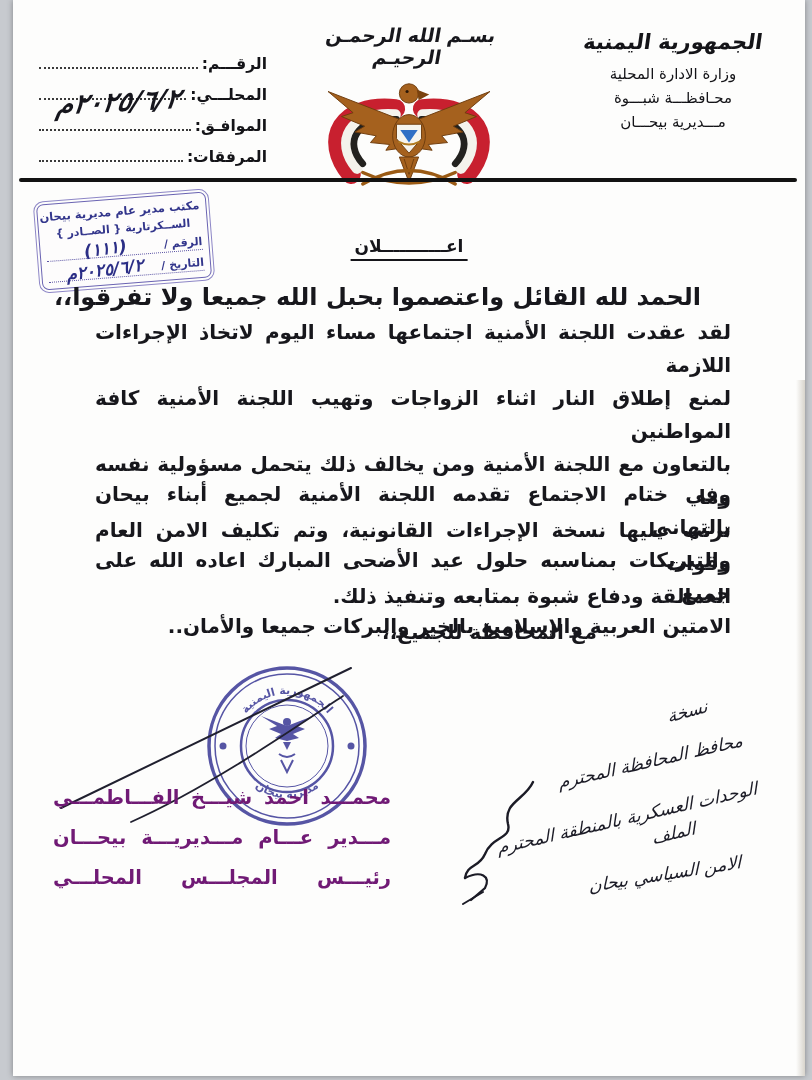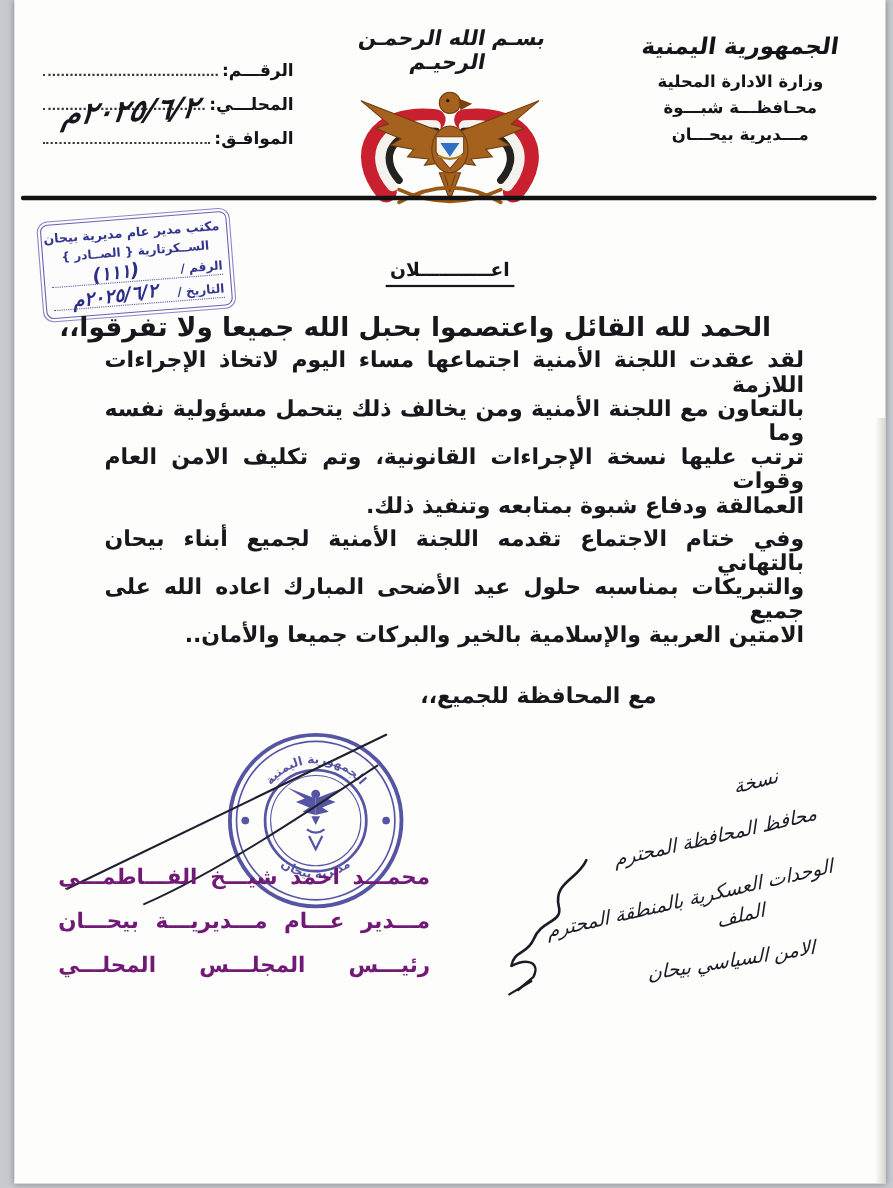--- a/index.html
+++ b/index.html
@@ -11,21 +11,21 @@
     background:#fdfdfc; box-shadow:0 0 6px rgba(0,0,0,.35);
   }
   .edge-right {
     position:absolute; right:0; top:380px; width:9px; height:696px;
     background:linear-gradient(to left, #d8d4cc, rgba(255,255,255,0)); 
   }
 
   
   .org-block { position:absolute; top:30px; right:18px; width:228px; text-align:center; color:#141418; }
   .org-calligraphy { font-size:21px; font-weight:700; letter-spacing:-1px; transform:skewX(-8deg); margin-bottom:8px; }
-  .org-line { font-size:15px; font-weight:700; line-height:24px; }
+  .org-line { font-size:15px; font-weight:400; line-height:24px; }
 
   .center-block { position:absolute; top:24px; left:50%; transform:translateX(-50%); width:230px; text-align:center; }
   .bismillah { font-size:19px; font-weight:700; transform:skewX(-10deg); color:#17171c; margin-bottom:4px; }
 
   .fields-block { position:absolute; top:42px; left:26px; width:228px; direction:rtl; }
   .field-row { display:flex; align-items:flex-end; height:31px; }
   .field-label { font-size:15.5px; font-weight:700; color:#141418; white-space:nowrap; padding-left:4px; }
   .field-line { flex:1; border-bottom:2px dotted #3a3a3a; height:1px; margin-bottom:4px; }
   .hand-date {
     position:absolute; top:44px; left:18px; font-size:27px; font-weight:700; color:#16161d;
@@ -49,21 +49,21 @@
   
   .doc-title {
     position:absolute; top:236px; left:50%; transform:translateX(-50%);
     font-size:17px; font-weight:700; color:#15151a;
     border-bottom:2.5px solid #15151a; padding:0 4px 3px;
   }
   .opening {
     position:absolute; top:283px; right:88px; left:150px;
     font-size:24px; font-weight:700; color:#17171c; text-align:left; padding-right:16px; white-space:nowrap;
   }
-  .para { position:absolute; right:74px; width:636px; font-size:20px; font-weight:700; color:#17171c; line-height:22px; direction:rtl; }
+  .para { position:absolute; right:74px; width:636px; font-size:20px; font-weight:700; color:#17171c; line-height:33px; direction:rtl; }
   .p1 { top:316px; }
   .p2 { top:478px;margin-left:40px; }
   .jline { text-align:justify; text-align-last:justify; }
   .lline { text-align:right; }
   .closing { position:absolute; top:620px; right:208px; font-size:20px; font-weight:700; color:#17171c; }
 
   
   .round-stamp { position:absolute; top:660px; left:188px; opacity:.88; }
   .pen-strokes { position:absolute; top:640px; left:0; width:620px; height:300px; }
 
@@ -130,20 +130,24 @@
       <span class="field-line"></span>
     </div>
     <div class="field-row">
       <span class="field-label">المحلـــي:</span>
       <span class="field-line"></span>
     </div>
     <div class="field-row">
       <span class="field-label">الموافـق:</span>
       <span class="field-line"></span>
     </div>
+    <div class="field-row">
+      <span class="field-label">المرفقات:</span>
+      <span class="field-line"></span>
+    </div>
     <div class="hand-date">٢٠٢٥/٦/٢م</div>
   </div>
 
   <div class="divider"></div>
 
   <div class="office-stamp">
     <div class="st-l1">مكتب مدير عام مديرية بيحان</div>
     <div class="st-l2">الســكرتارية { الصــادر }</div>
     <div class="st-row">
       <span>الرقم /</span>
@@ -154,20 +158,21 @@
       <span class="st-val">٢٠٢٥/٦/٢م</span>
     </div>
   </div>
 
   <div class="doc-title">اعـــــــــــلان</div>
 
   <div class="opening">الحمد لله القائل واعتصموا بحبل الله جميعا ولا تفرقوا،،</div>
 
   <div class="para p1">
     <div class="jline">لقد عقدت اللجنة الأمنية اجتماعها مساء اليوم لاتخاذ الإجراءات اللازمة</div>
+    <div class="jline">لمنع إطلاق النار اثناء الزواجات وتهيب اللجنة الأمنية كافة المواطنين</div>
     <div class="jline">بالتعاون مع اللجنة الأمنية ومن يخالف ذلك يتحمل مسؤولية نفسه وما</div>
     <div class="jline">ترتب عليها نسخة الإجراءات القانونية، وتم تكليف الامن العام وقوات</div>
     <div class="lline">العمالقة ودفاع شبوة بمتابعه وتنفيذ ذلك.</div>
   </div>
 
   <div class="para p2">
     <div class="jline">وفي ختام الاجتماع تقدمه اللجنة الأمنية لجميع أبناء بيحان بالتهاني</div>
     <div class="jline">والتبريكات بمناسبه حلول عيد الأضحى المبارك اعاده الله على جميع</div>
     <div class="lline">الامتين العربية والإسلامية بالخير والبركات جميعا والأمان..</div>
   </div>

